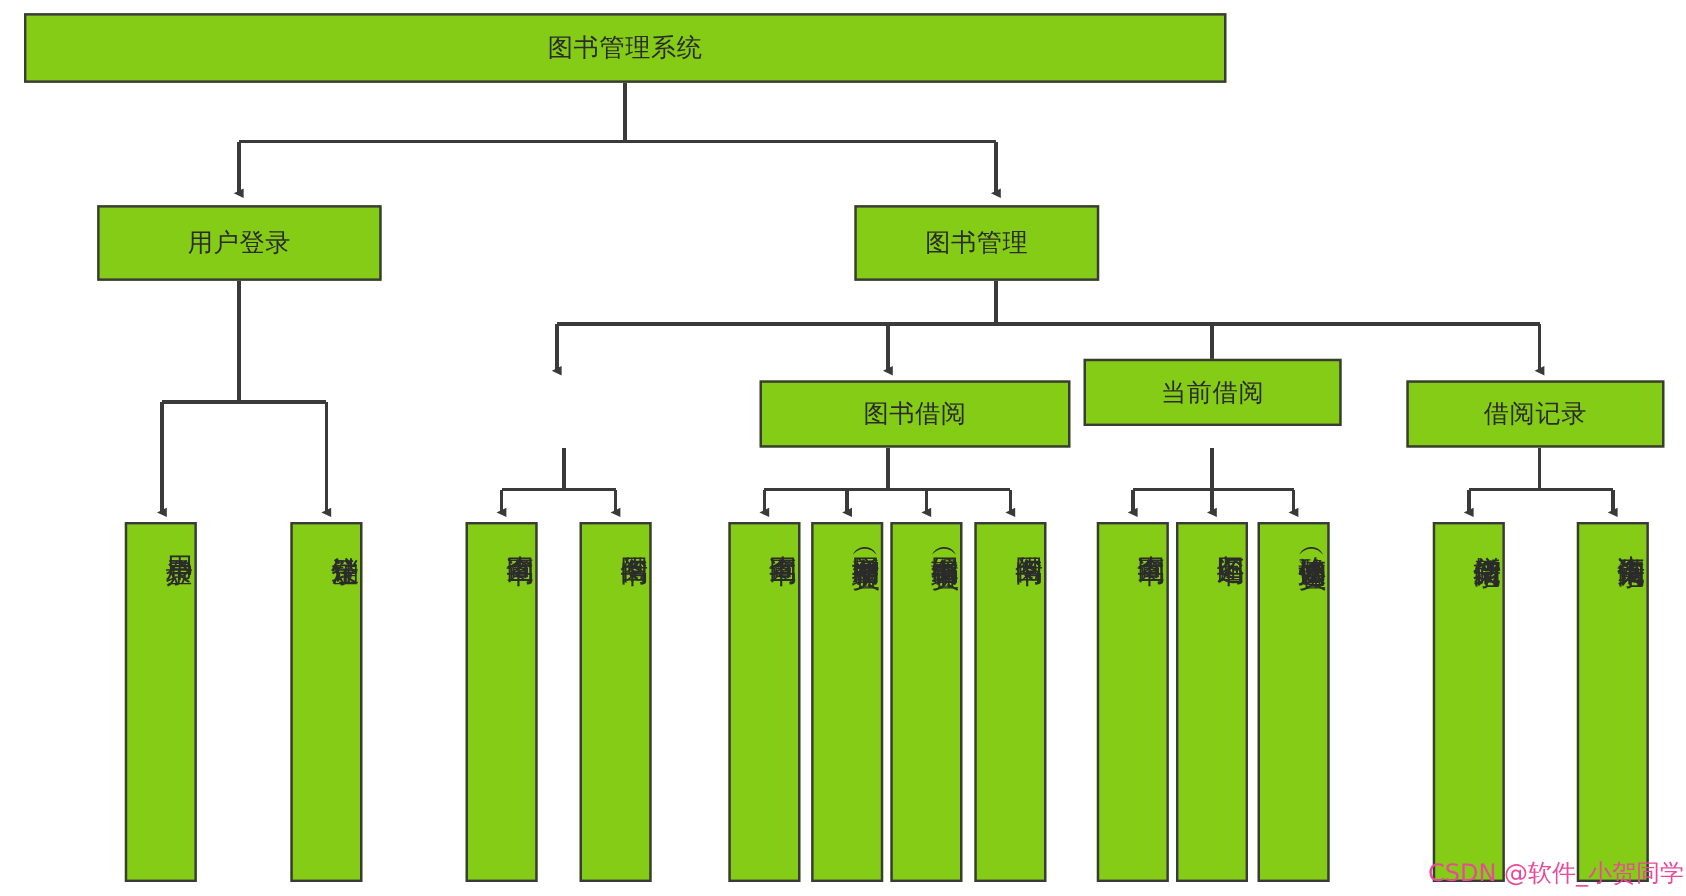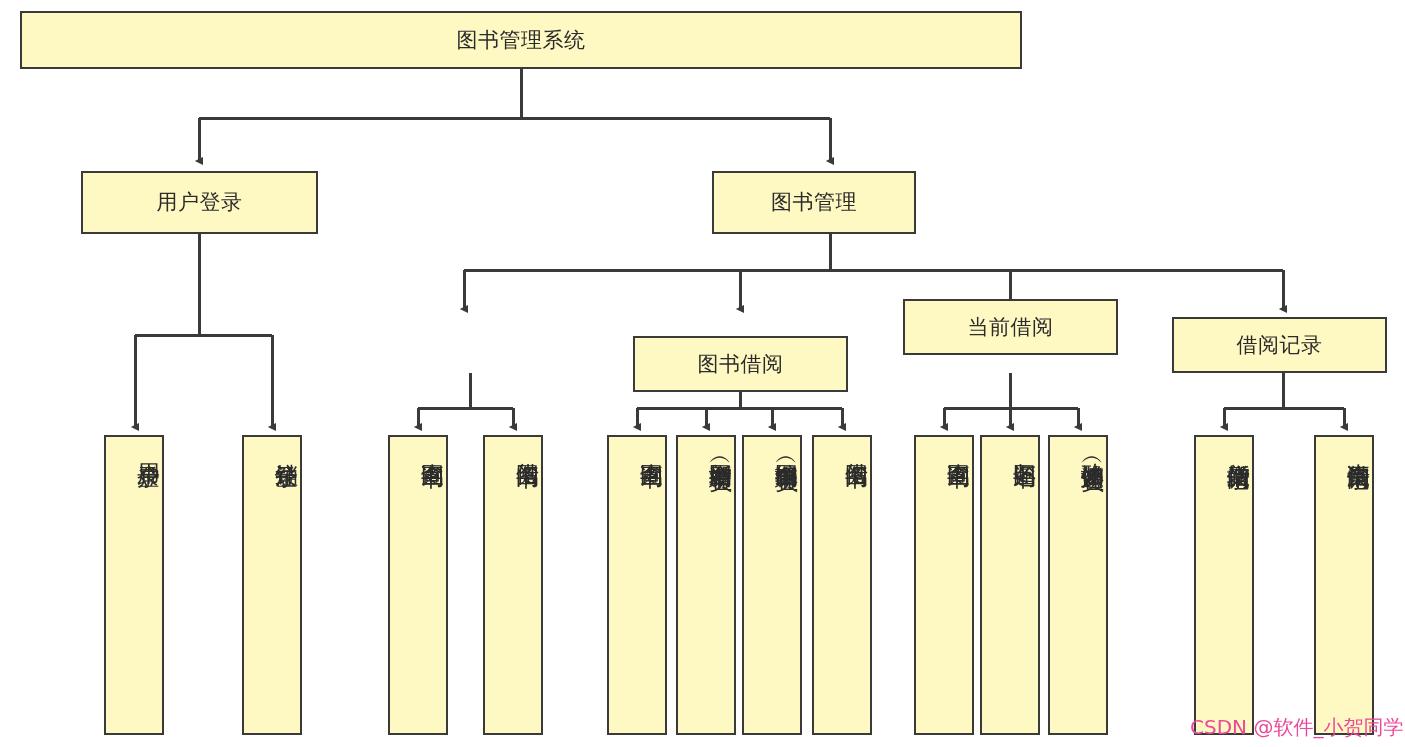--- a/index.html
+++ b/index.html
@@ -22,21 +22,21 @@
     left: 0;
     top: 0;
     width: 1405px;
     height: 747px;
     pointer-events: none;
   }
   .node {
     position: absolute;
     box-sizing: border-box;
     border: 2px solid #3a3a3a;
-    background: #fef9c3;
+    background: #84cc16;
     display: flex;
     align-items: center;
     justify-content: center;
     color: #2b2b2b;
     line-height: 1.18;
   }
   .node.horiz {
     font-size: 21px;
     letter-spacing: 0.5px;
   }
@@ -124,21 +124,21 @@
     <span>图书管理系统</span>
   </div>
 
   <div class="node horiz" style="left:81px; top:171px; width:237px; height:63px;">
     <span>用户登录</span>
   </div>
   <div class="node horiz" style="left:712px; top:171px; width:204px; height:63px;">
     <span>图书管理</span>
   </div>
 
-  <div class="node horiz" style="left:633px; top:317px; width:215px; height:56px;margin-top:19px;">
+  <div class="node horiz" style="left:633px; top:317px; width:259px; height:56px;">
     <span>图书借阅</span>
   </div>
   <div class="node horiz" style="left:903px; top:299px; width:215px; height:56px;">
     <span>当前借阅</span>
   </div>
   <div class="node horiz" style="left:1172px; top:317px; width:215px; height:56px;">
     <span>借阅记录</span>
   </div>
 
   <div class="node vert" style="left:104px; top:435px; width:60px; height:300px;">

